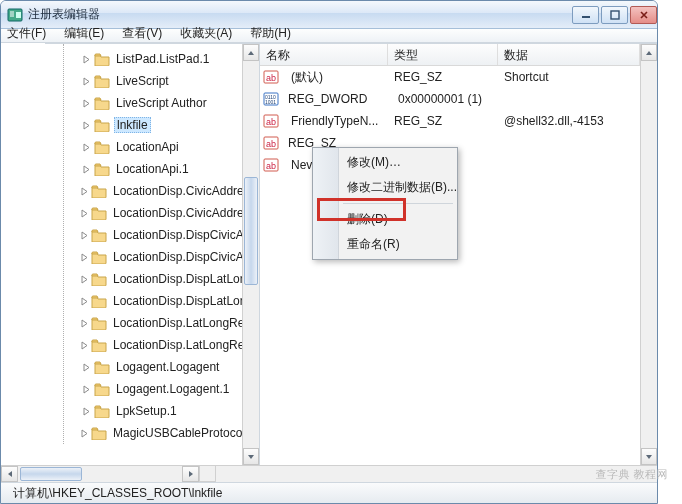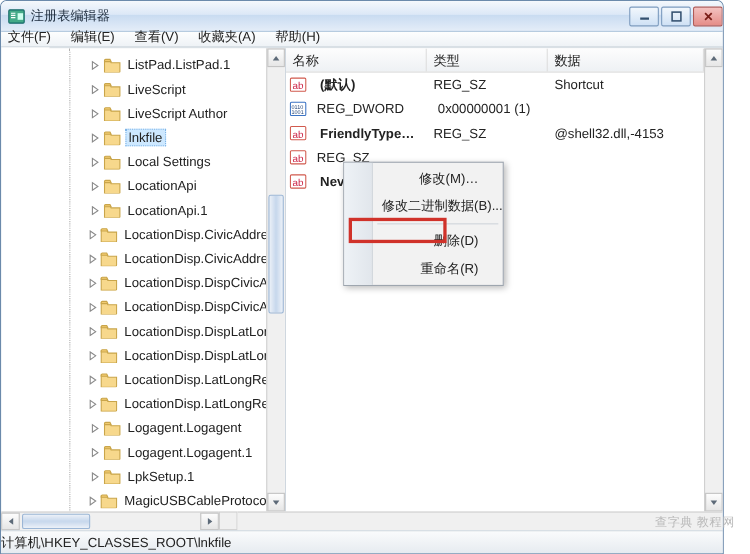--- a/index.html
+++ b/index.html
@@ -28,40 +28,40 @@
 .scrollbar-v { width: 17px; background: #f0f0f0; display: flex; flex-direction: column; border-left: 1px solid #d0d0d0; }
 .scrollbar-v .arrow { height: 17px; background: linear-gradient(#fdfdfd,#e6e6e6); border: 1px solid #c4c4c4; display: flex; align-items: center; justify-content: center; }
 .scrollbar-v .arrow svg { width: 8px; height: 8px; }
 .scrollbar-v .track { flex: 1; position: relative; }
 .scrollbar-v .thumb { position: absolute; left: 1px; right: 1px; top: 30%; height: 28%; background: linear-gradient(90deg, #ecf1f8, #c6d7ec, #ecf1f8); border: 1px solid #9bb6d6; border-radius: 2px; }
 .scrollbar-h { height: 17px; background: #f0f0f0; display: flex; border-top: 1px solid #d0d0d0; }
 .scrollbar-h .arrowh { width: 17px; background: linear-gradient(#fdfdfd,#e6e6e6); border: 1px solid #c4c4c4; display: flex; align-items: center; justify-content: center; }
 .scrollbar-h .arrowh svg { width: 8px; height: 8px; }
 .scrollbar-h .trackh { flex: 1; position: relative; }
 .scrollbar-h .thumbh { position: absolute; top: 1px; bottom: 1px; left: 2px; width: 38%; background: linear-gradient(#ecf1f8, #c6d7ec, #ecf1f8); border: 1px solid #9bb6d6; border-radius: 2px; }
-.statusbar { height: 21px; background: linear-gradient(#fafbfc,#e6ebf0); border-top: 1px solid #cfd7df; font-size: 12px; padding: 2px 0; color: #222; white-space: nowrap; overflow: hidden; }
+.statusbar { height: 21px; background: linear-gradient(#fafbfc,#e6ebf0); border-top: 1px solid #cfd7df; font-size: 12px; padding: 2px 12px; color: #222; white-space: nowrap; overflow: hidden; }
 .right-pane { flex: 1; display: flex; flex-direction: column; min-width: 0; }
 .rp-body { display: flex; flex: 1; min-height: 0; border-radius: 10px; }
 .list { flex: 1; background: #fff; overflow: hidden; }
 .headers { height: 22px; display: flex; border-bottom: 1px solid #d9d9d9; background: linear-gradient(#fdfdfd,#eef1f4); }
 .headers .col { font-size: 12px; color: #222; padding: 3px 6px; border-right: 1px solid #dedede; }
 .col-name { width: 128px; }
 .col-type { width: 110px; }
 .col-data { flex: 1; }
 .row { height: 22px; display: flex; align-items: center; font-size: 12px; color: #222; }
 .row .cell { padding: 0 6px; white-space: nowrap; overflow: hidden; text-overflow: ellipsis; }
 .row .ico { width: 22px; display: flex; justify-content: center; }
 .row .ico svg { width: 16px; height: 16px; }
-.col-name-cell { width: 106px; font-weight: bold; }
+.col-name-cell { width: 106px; }
 .row.selected .name-box { background: #2f72c1; color: #fff; padding: 0 3px; }
 .name-box { padding: 0 3px; }
 .ctx { position: absolute; border: 1px solid #9ea6af; background: #f2f2f2; box-shadow: 2px 2px 6px rgba(0,0,0,.28); font-size: 12px; color: #222; }
 .ctx .gutter { position: absolute; left: 0; top: 0; bottom: 0; width: 26px; background: linear-gradient(90deg,#eef2f6,#e1e6ec); border-right: 1px solid #d0d5db; }
 .ctx .items { position: relative; padding: 2px 2px; }
-.ctx .item { padding: 4px 20px 4px 32px; white-space: nowrap; text-align: right; }
+.ctx .item { padding: 4px 20px 4px 32px; white-space: nowrap; }
 .ctx .sep { height: 1px; background: #cfd5db; margin: 3px 2px 3px 28px; }
 .ctx .highlight { position: absolute; border: 3px solid #d0322a; }
 .watermark { position: absolute; right: 14px; bottom: 22px; font-size: 11px; color: #b9b9b9; letter-spacing: .5px; }
 </style>
 </head>
 <body>
 
 <div class="window">
   <div class="titlebar">
     <span class="app-icon">
@@ -151,34 +151,20 @@
                   <path d="M2 1l5 3.5L2 8z" fill="none" stroke="#8a8a8a" stroke-width="1"></path>
                 </svg>
               </span>
               <span class="folder">
                 <svg viewBox="0 0 16 14">
                   <path d="M1 3h5l1 2h8v8a1 1 0 0 1-1 1H1z" fill="#f7d88c" stroke="#c9a54a"></path>
                   <path d="M1 3a1 1 0 0 1 1-1h4l1 2H1z" fill="#f2cb71" stroke="#c9a54a"></path>
                 </svg>
               </span>
               <span class="label-bg">lnkfile</span>
-            </div>
-            <div class="tree-item">
-              <span class="twist">
-                <svg viewBox="0 0 9 9">
-                  <path d="M2 1l5 3.5L2 8z" fill="none" stroke="#8a8a8a" stroke-width="1"></path>
-                </svg>
-              </span>
-              <span class="folder">
-                <svg viewBox="0 0 16 14">
-                  <path d="M1 3h5l1 2h8v8a1 1 0 0 1-1 1H1z" fill="#f7d88c" stroke="#c9a54a"></path>
-                  <path d="M1 3a1 1 0 0 1 1-1h4l1 2H1z" fill="#f2cb71" stroke="#c9a54a"></path>
-                </svg>
-              </span>
-              <span class="label-bg">Local Settings</span>
             </div>
             <div class="tree-item">
               <span class="twist">
                 <svg viewBox="0 0 9 9">
                   <path d="M2 1l5 3.5L2 8z" fill="none" stroke="#8a8a8a" stroke-width="1"></path>
                 </svg>
               </span>
               <span class="folder">
                 <svg viewBox="0 0 16 14">
                   <path d="M1 3h5l1 2h8v8a1 1 0 0 1-1 1H1z" fill="#f7d88c" stroke="#c9a54a"></path>

